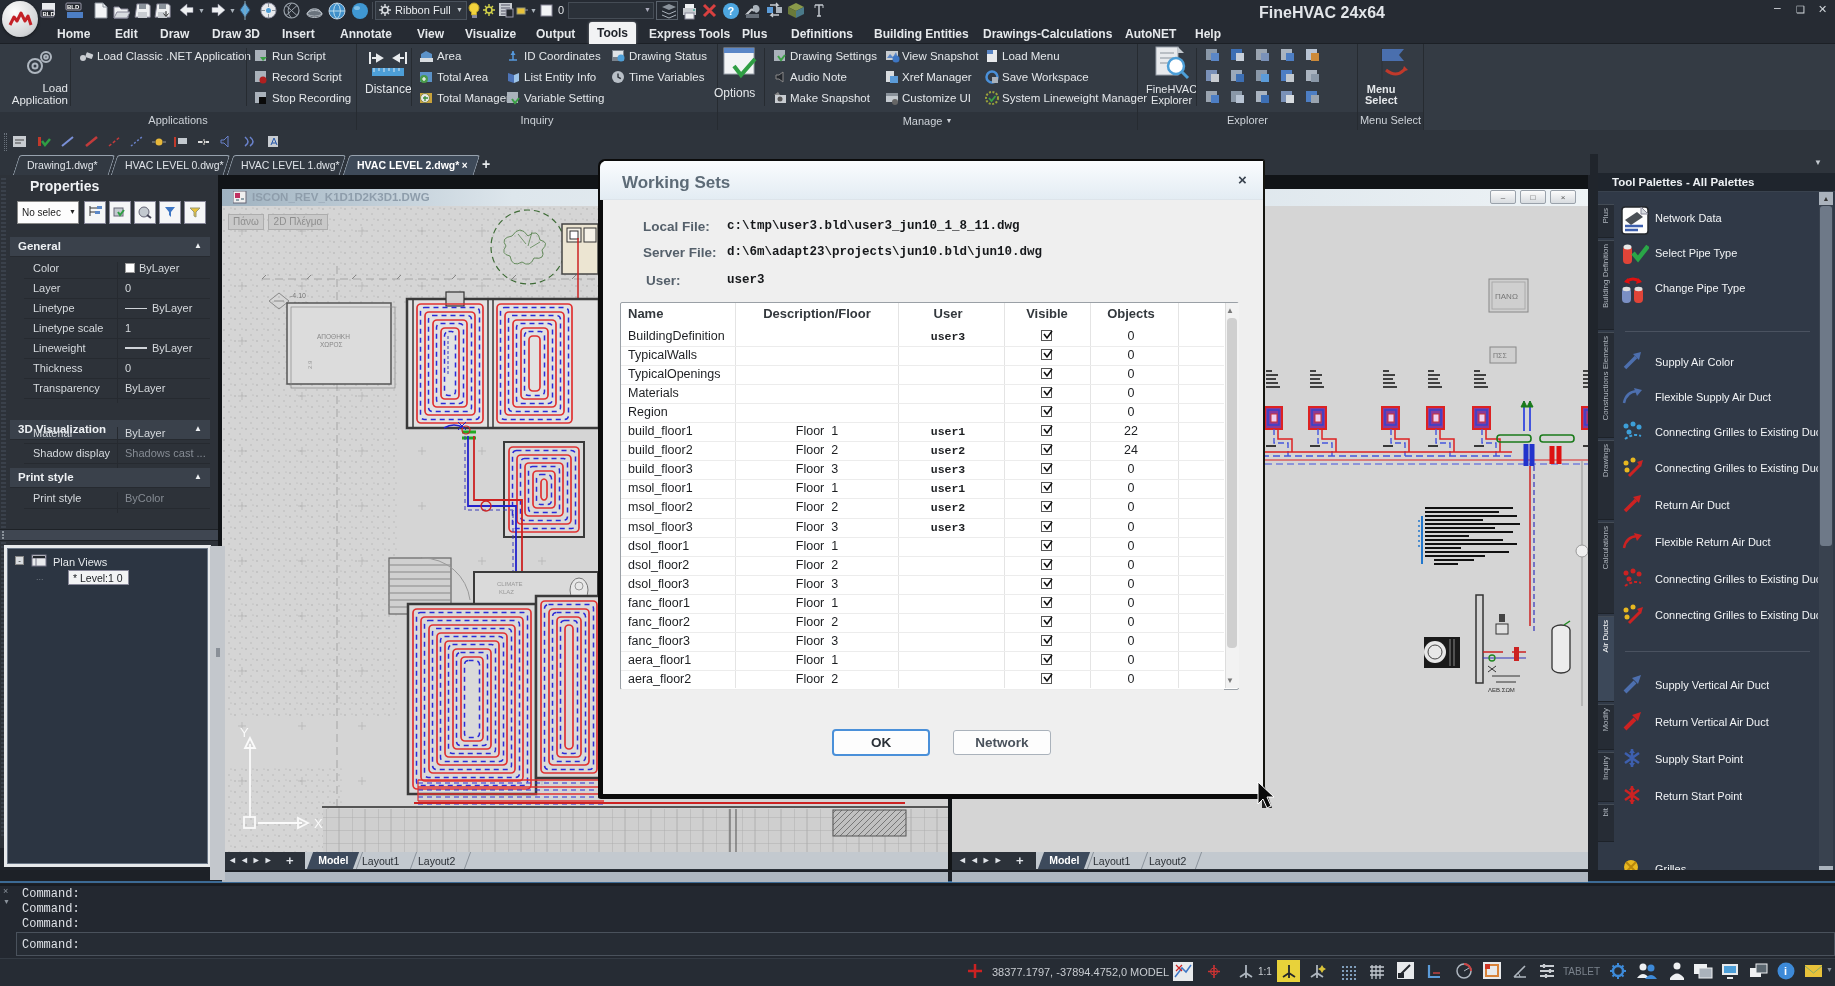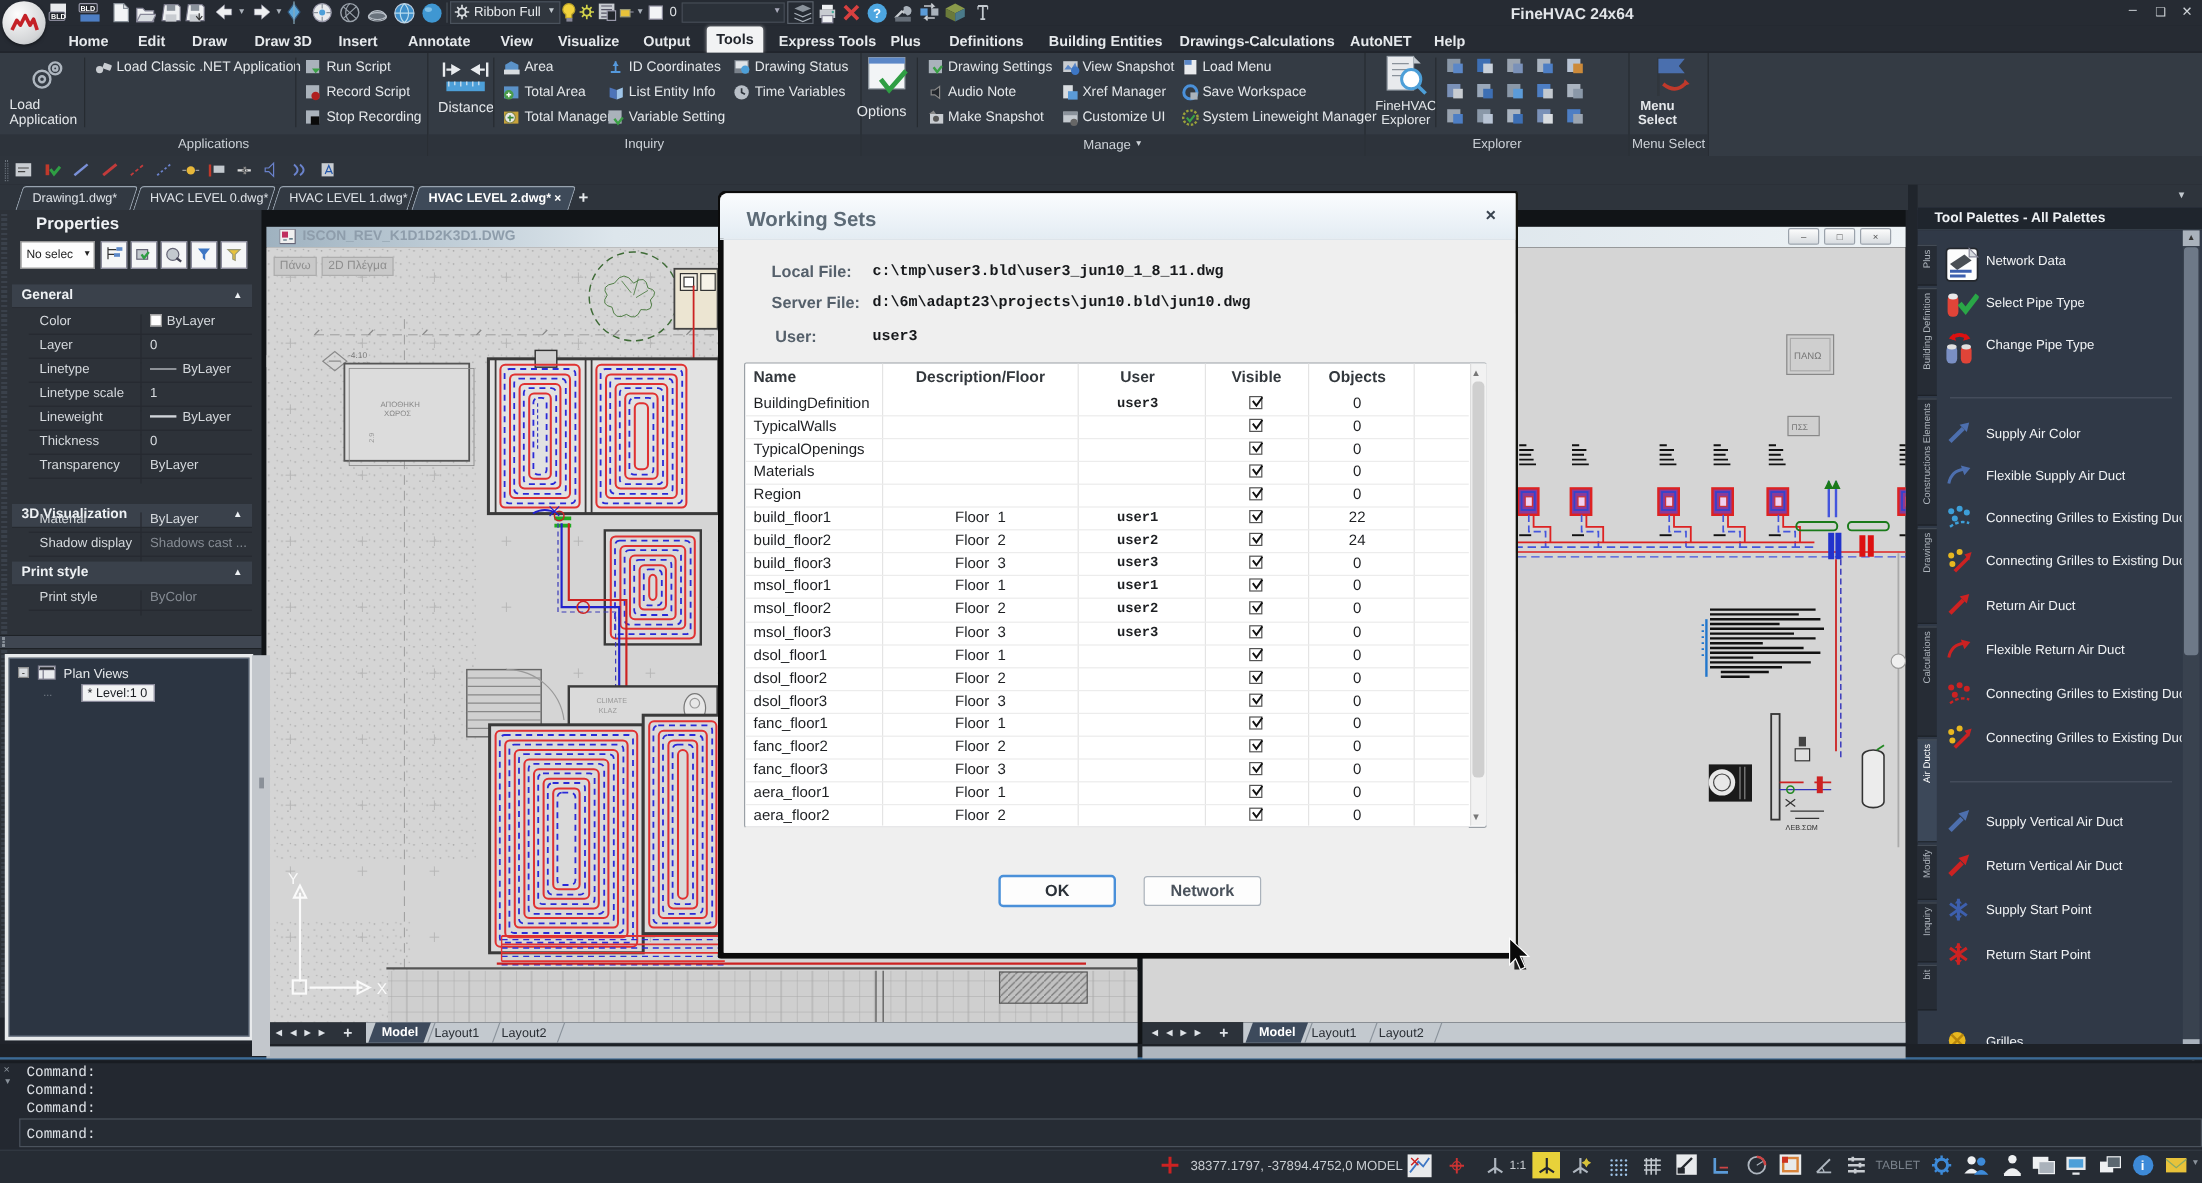--- a/index.html
+++ b/index.html
@@ -168,21 +168,21 @@
   </svg>
 <svg class="abs" style="left:787px;top:2px" width="19" height="18">
     <path d="M9 1 l8 4 -8 4 -8 -4 z" fill="#8a9a4a"></path>
     <path d="M1 5 v7 l8 4 v-7 z" fill="#6a7a3a"></path>
     <path d="M17 5 v7 l-8 4 v-7 z" fill="#4a7a8a"></path>
   </svg>
 <svg class="abs" style="left:812px;top:2px" width="14" height="17">
     <path d="M3 3 h8 M7 3 v11 M5 14 h4" stroke="#c3c9cf" stroke-width="1.5"></path>
     <path d="M3 3 v3 M11 3 v3" stroke="#c3c9cf"></path>
   </svg>
-<div class="abs" style="left:1259px;top:4px;color:#e2e5e9;font-size:13px;font-weight:bold">FineHVAC 24x64</div>
+<div class="abs" style="left:1259px;top:4px;color:#e2e5e9;font-size:16px;font-weight:bold">FineHVAC 24x64</div>
 <div class="abs" style="left:1774px;top:1px;color:#cfd4d9;font-size:12px">–</div>
 <div class="abs" style="left:1796px;top:4px;color:#cfd4d9;font-size:10px">❑</div>
 <div class="abs" style="left:1818px;top:3px;color:#cfd4d9;font-size:11px">✕</div>
 <div class="abs" id="menubar"></div>
 <div class="mi" style="left:57px">Home</div>
 <div class="mi" style="left:115px">Edit</div>
 <div class="mi" style="left:160px">Draw</div>
 <div class="mi" style="left:212px">Draw 3D</div>
 <div class="mi" style="left:282px">Insert</div>
 <div class="mi" style="left:340px">Annotate</div>
@@ -214,21 +214,21 @@
     <div class="rlab">Menu Select</div>
   </div>
 <svg class="abs" style="left:22px;top:48px" width="34" height="30">
     <g stroke="#aeb6bf" stroke-width="2" fill="none">
       <circle cx="13" cy="18" r="7"></circle>
       <circle cx="13" cy="18" r="2.5"></circle>
       <circle cx="24" cy="9" r="5"></circle>
       <circle cx="24" cy="9" r="1.8"></circle>
     </g>
   </svg>
-<div class="rtxt" style="left:8px;top:82px;width:60px;text-align:left;line-height:12px">Load<br>Application</div>
+<div class="rtxt" style="left:8px;top:82px;width:60px;text-align:right;line-height:12px">Load<br>Application</div>
 <div class="abs" style="left:70px;top:48px;width:1px;height:58px;background:#262b31"></div>
 <svg class="abs" style="left:79px;top:50px" width="15" height="13">
     <circle cx="4" cy="8" r="3" fill="#c8ccd1"></circle>
     <rect x="7" y="3" width="7" height="5" rx="1" fill="#c8ccd1" transform="rotate(20 10 5)"></rect>
   </svg>
 <div class="rtxt" style="left:97px;top:50px">Load Classic .NET Application</div>
 <div class="abs" style="left:246px;top:48px;width:1px;height:58px;background:#262b31"></div>
 <svg class="abs" style="left:254px;top:49px" width="15" height="14">
     <rect x="1" y="1" width="11" height="11" fill="#aab2bb"></rect>
     <path d="M6 8 l3 4 l4 -4" fill="#3aa045"></path>

